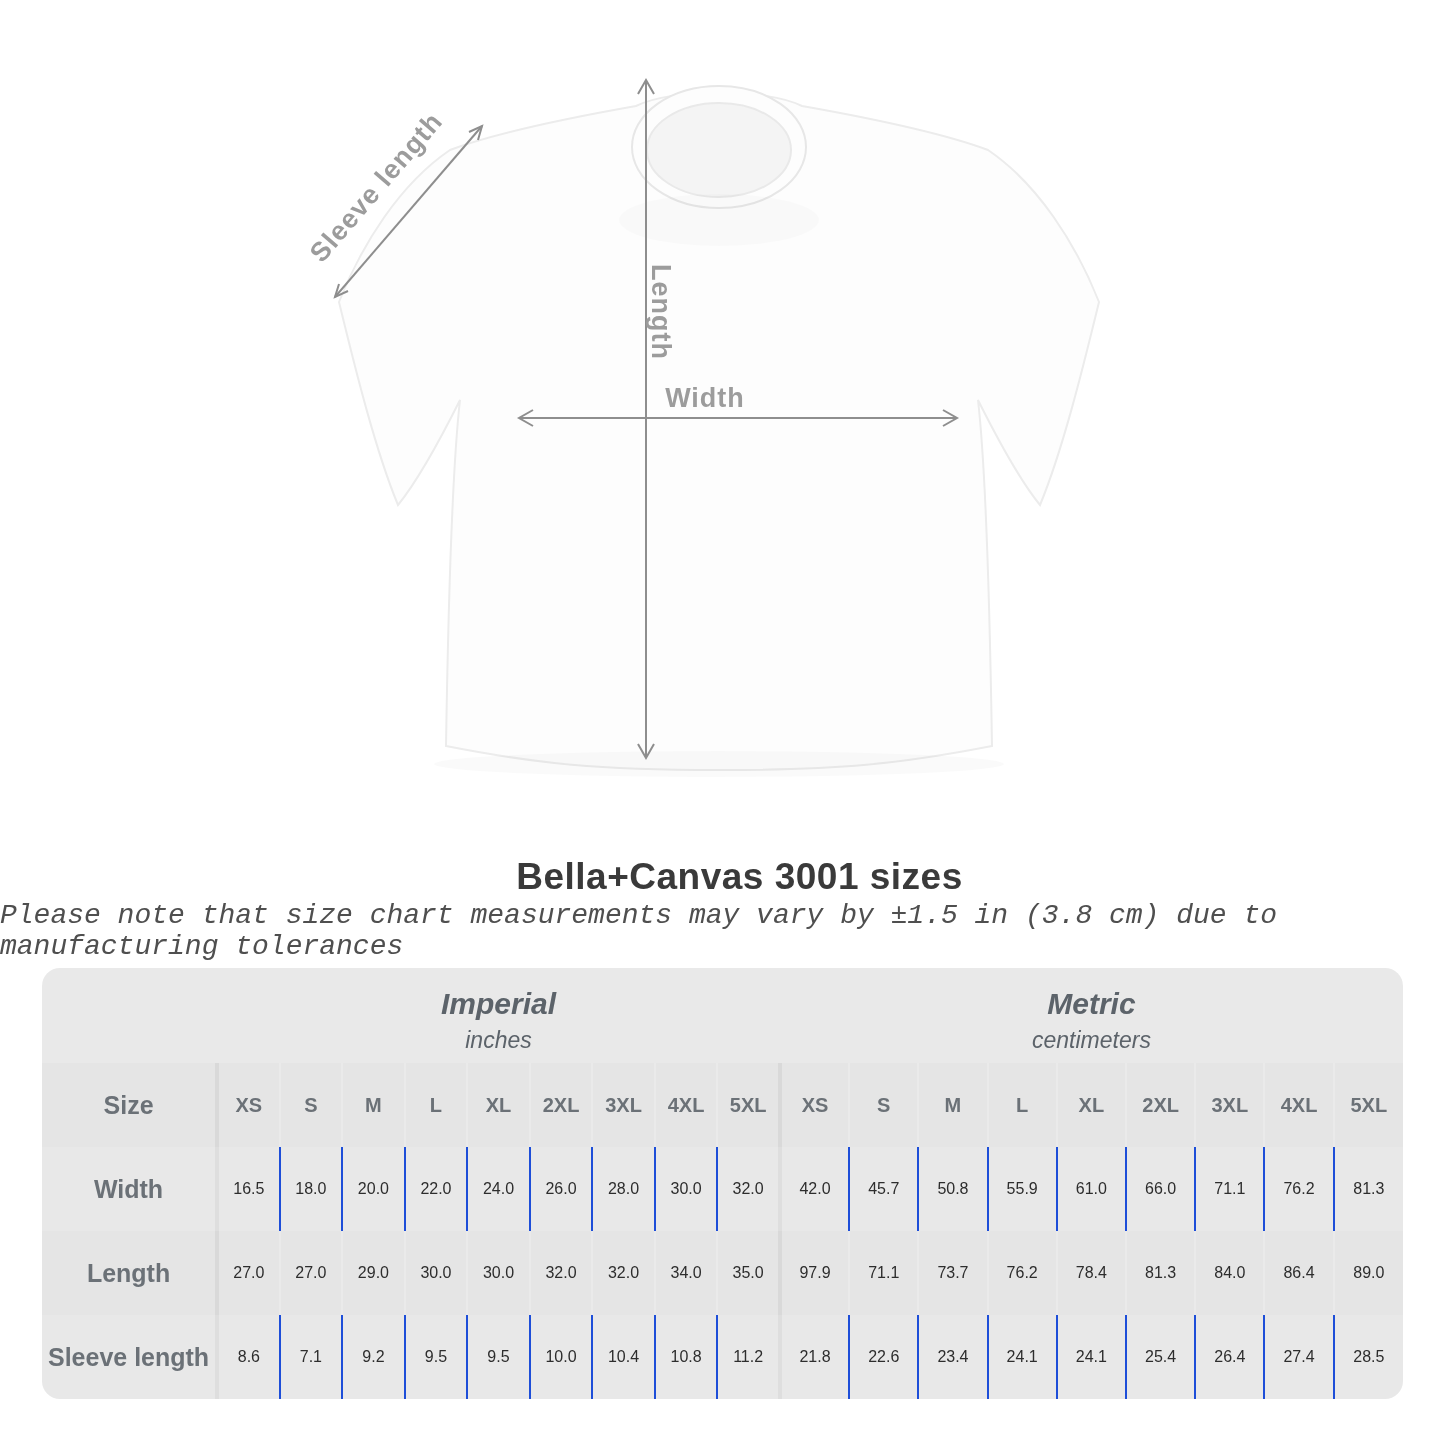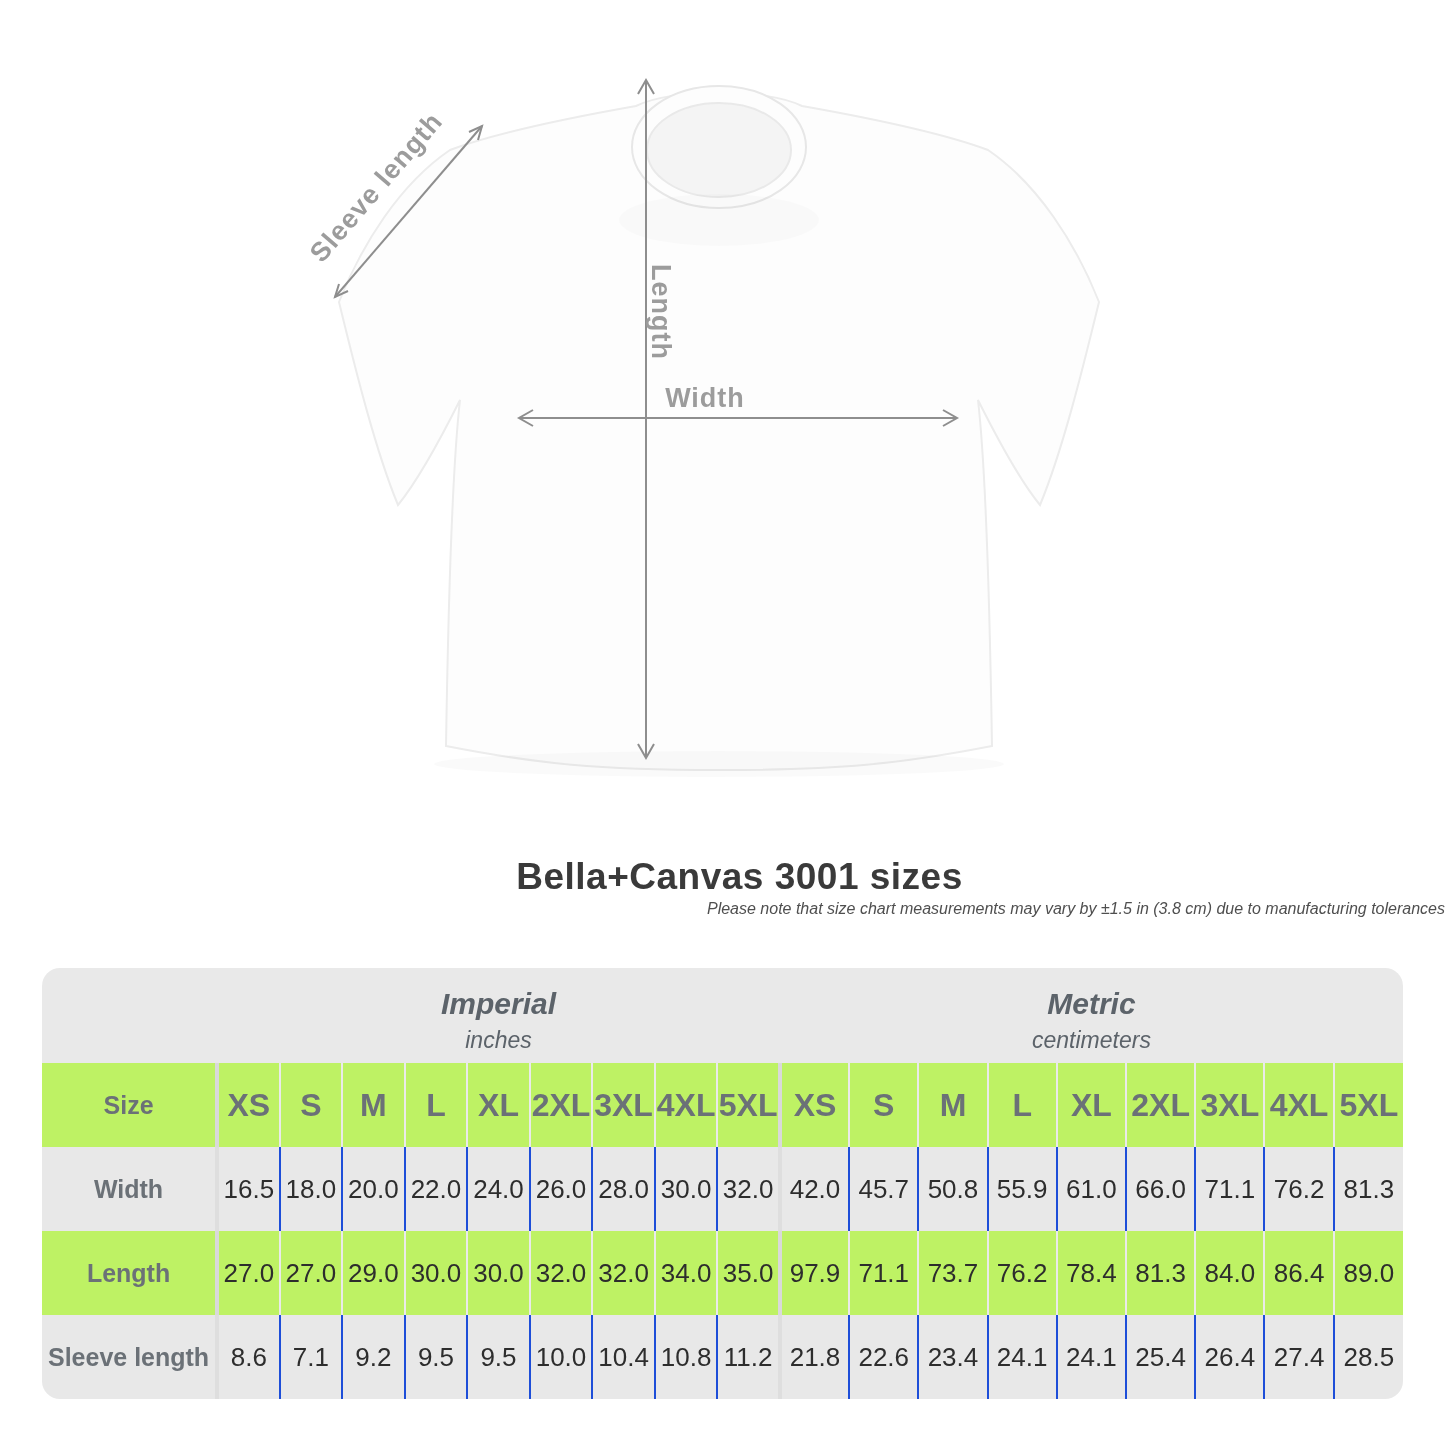--- a/index.html
+++ b/index.html
@@ -10,44 +10,44 @@
   #diagram { position:absolute; left:0; top:0; }
   .dlabel { font-family:"Liberation Sans",sans-serif; font-weight:bold; font-size:27px; fill:#9c9c9c; letter-spacing:1px; }
   .arrow { stroke:#8e8e8e; stroke-width:2; fill:none; }
   .tee-outline { fill:#fdfdfd; stroke:#ececec; stroke-width:2; }
 
   #title {
     position:absolute; top:856px; left:17px; width:100%; text-align:center;
     font-size:37px; font-weight:bold; color:#3a3a3a; letter-spacing:0.5px;
   }
   #subtitle {
-    position:absolute; top:900px; left:0; width:100%; text-align:right;
-    font-size:16px; font-style:italic; color:#4f4f4f;
+    position:absolute; top:900px; left:0; width:100%; text-align:left;
+    font-size:28px; font-style:italic; color:#4f4f4f;font-family:Liberation Mono, monospace;
   }
 
   #table-wrap {
     position:absolute; left:42px; top:968px; width:1361px; height:431px;
     border-radius:18px; overflow:hidden; background:#ffffff;
   }
   #size-table { width:1361px; height:431px; border-collapse:collapse; table-layout:fixed; }
   #size-table td, #size-table th { padding:0; text-align:center; vertical-align:middle; }
 
   tr.band { height:95px; }
   tr.band td { background:#e9e9e9; }
   .band-title { font-size:30px; font-weight:bold; font-style:italic; color:#5c636a; margin-top:10px;text-align:center; }
   .band-unit  { font-size:23px; font-style:italic; color:#5c636a; margin-top:6px; }
 
   tr.sizes { height:84px; background:#ffffff; }
   tr.data  { height:84px; }
-  tr.white { background:#bef264; }
+  tr.white { background:#e5e5e5; }
   tr.gray  { background:#e8e8e8; }
 
-  .size-h { font-size:32px; font-weight:bold; color:#6b7177; }
+  .size-h { font-size:20px; font-weight:bold; color:#6b7177; }
   .row-label { font-size:25px; font-weight:bold; color:#6b7177; }
-  .val { font-size:26px; font-weight:normal; color:#2d2d2d; }
+  .val { font-size:16px; font-weight:normal; color:#2d2d2d; }
 
   tr.white .v  { border-left:2px solid #eaeaea; }
   tr.gray  .v  { border-left:2px solid #1d4ed8;margin-left:32px; }
   tr.white .sec { border-left:4px solid #d9d9d9; }
   tr.gray  .sec { border-left:4px solid #dedede; }
 </style>
 </head>
 <body>
 
 <div id="page">

